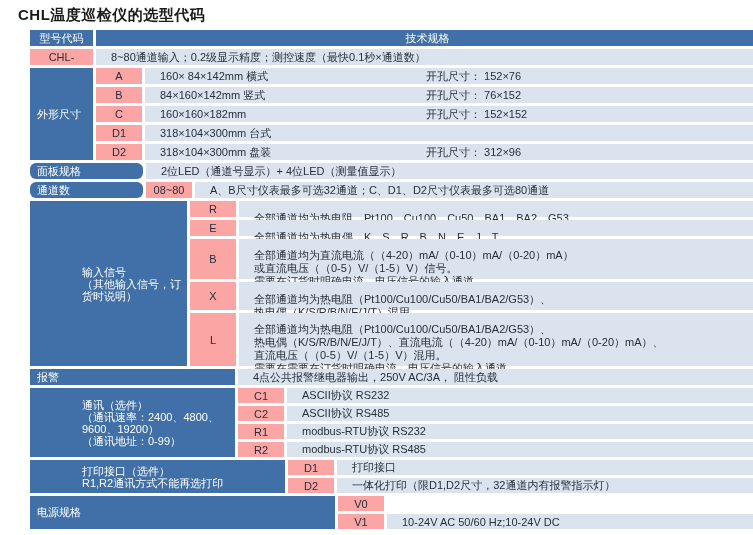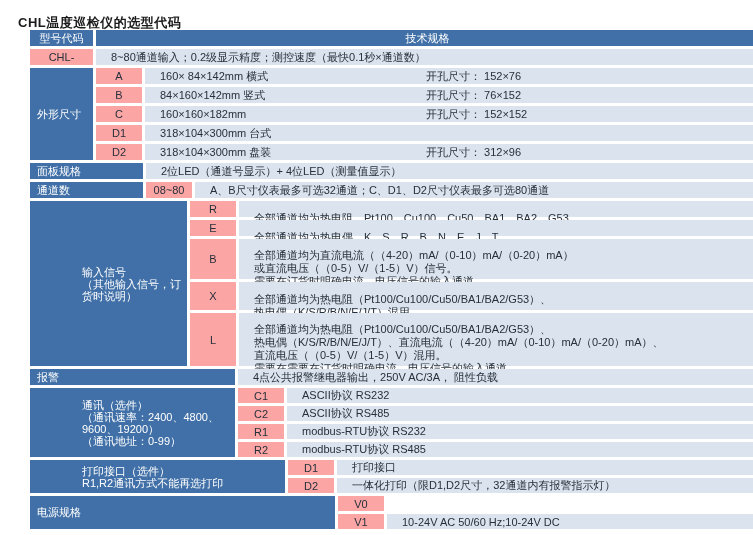--- a/index.html
+++ b/index.html
@@ -3,40 +3,40 @@
 <meta charset="utf-8">
 <style>
   html,body { margin:0; padding:0; }
   body {
     width:753px; height:535px; overflow:hidden; background:#ffffff;
     font-family:"Liberation Sans","DejaVu Sans",sans-serif;
     font-size:11px; color:#26303a;
     position:relative;
   }
   .title {
-    position:absolute; left:18px; top:14px;
-    font-size:13px; font-weight:bold; color:#1b1b1b;
+    position:absolute; left:18px; top:6px;
+    font-size:15px; font-weight:bold; color:#1b1b1b;
     letter-spacing:0.5px;
   }
   .spec-table {
     position:absolute; left:30px; top:30px; width:729px;
     display:flex; flex-direction:column; gap:3px;
   }
   .row { display:flex; gap:3px; }
   .sec { display:flex; gap:3px; }
   .sec-rows { flex:1; display:flex; flex-direction:column; gap:3px; }
   .cell { box-sizing:border-box; display:flex; align-items:center; }
   .dark { background:#4070a7; color:#ffffff; }
   .codebg { background:#fca5a5; color:#26303a; }
   .pale { background:#dbe3ee; }
   .spec { flex:1; padding:0 15px; min-width:0; }
   .lab { flex:none; padding:0 4px 0 7px; }
   .center { justify-content:center; padding:0; }
   .codec { width:46px; flex:none; justify-content:center; }
-  .w63{width:63px;} .w113{width:113px;} .w157{width:157px;}
+  .w63{width:63px;} .w113{width:113px;border-radius:6px;} .w157{width:157px;}
   .w205{width:205px;} .w255{width:255px;} .w305{width:305px;}
   .h16{height:16px;} .h15{height:15px;} .h40{height:40px;} .h28{height:28px;} .h53{height:53px;}
   .ml { white-space:pre-line; line-height:12px;margin-left:45px; }
   .ml2 { white-space:pre-line; line-height:13px;margin-top:19px; }
   .dim-desc { width:266px; flex:none; }
 </style>
 </head>
 <body>
 
 <div class="title">CHL温度巡检仪的选型代码</div>

